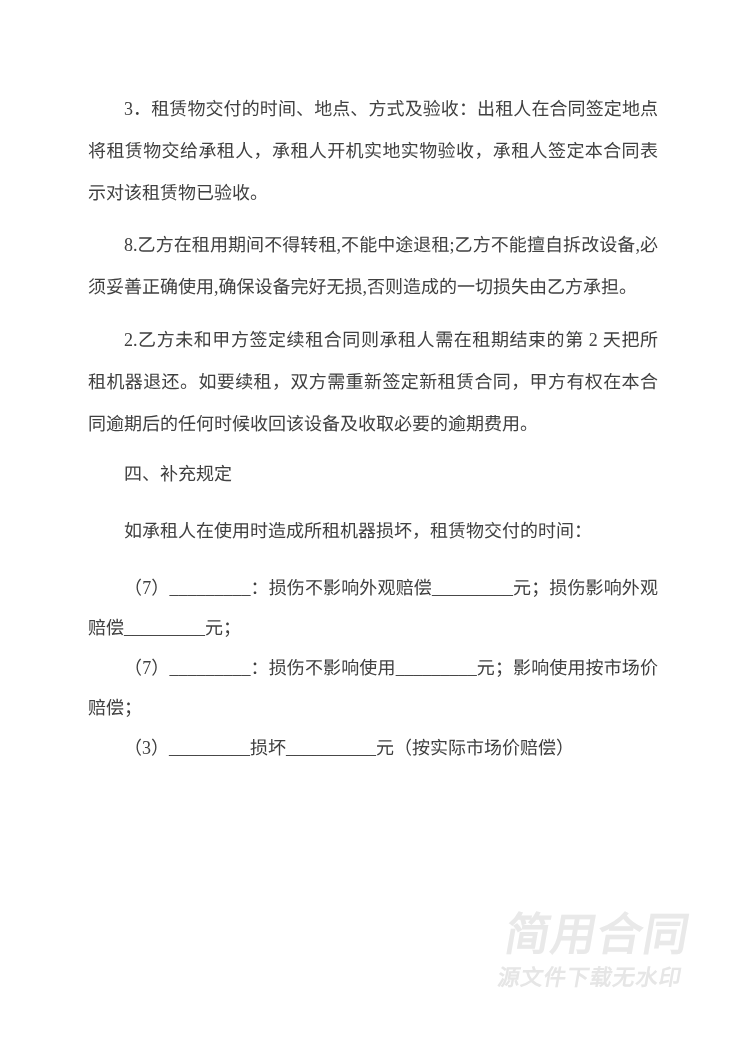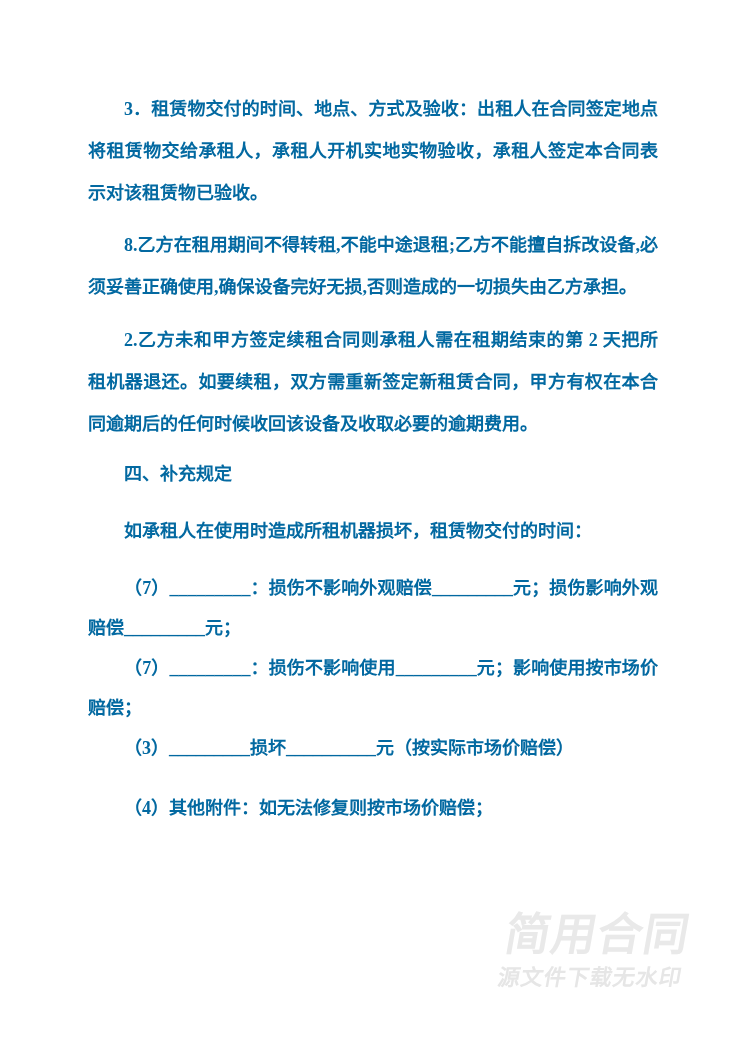--- a/index.html
+++ b/index.html
@@ -13,25 +13,24 @@
     height: 1049px;
     background: #ffffff;
     overflow: hidden;
     font-family: "Liberation Serif", "DejaVu Serif", serif;
   }
   .content {
     position: absolute;
     left: 88px;
     top: 88px;
     width: 570px;
-    color: #0369a1;
+    color: #404040;
     font-size: 18px;
     line-height: 42px;
     text-align: justify;
-    font-weight: bold;
   }
   .content p {
     margin: 0;
     text-indent: 2em;
   }
   .item { line-height: 40px; }
   .mb8  { margin-bottom: 8px  !important; }
   .mb10 { margin-bottom: 10px !important; }
   .mb11 { margin-bottom: 11px !important; }
   .mb15 { margin-bottom: 15px !important; }
@@ -82,21 +81,20 @@
 
 
     <p class="mb16">如承租人在使用时造成所租机器损坏，租赁物交付的时间：</p>
 
     <p class="item">（7）_________：损伤不影响外观赔偿_________元；损伤影响外观赔偿_________元；</p>
 
     <p class="item">（7）_________：损伤不影响使用_________元；影响使用按市场价赔偿；</p>
 
     <p class="item mb20">（3）_________损坏__________元（按实际市场价赔偿）</p>
 
-    <p class="item">（4）其他附件：如无法修复则按市场价赔偿；</p>
   </div>
 
   <div class="watermark">
     <div class="wm-title">简用合同</div>
     <div class="wm-sub">源文件下载无水印</div>
   </div>
 
 </div>
 
 </body></html>

